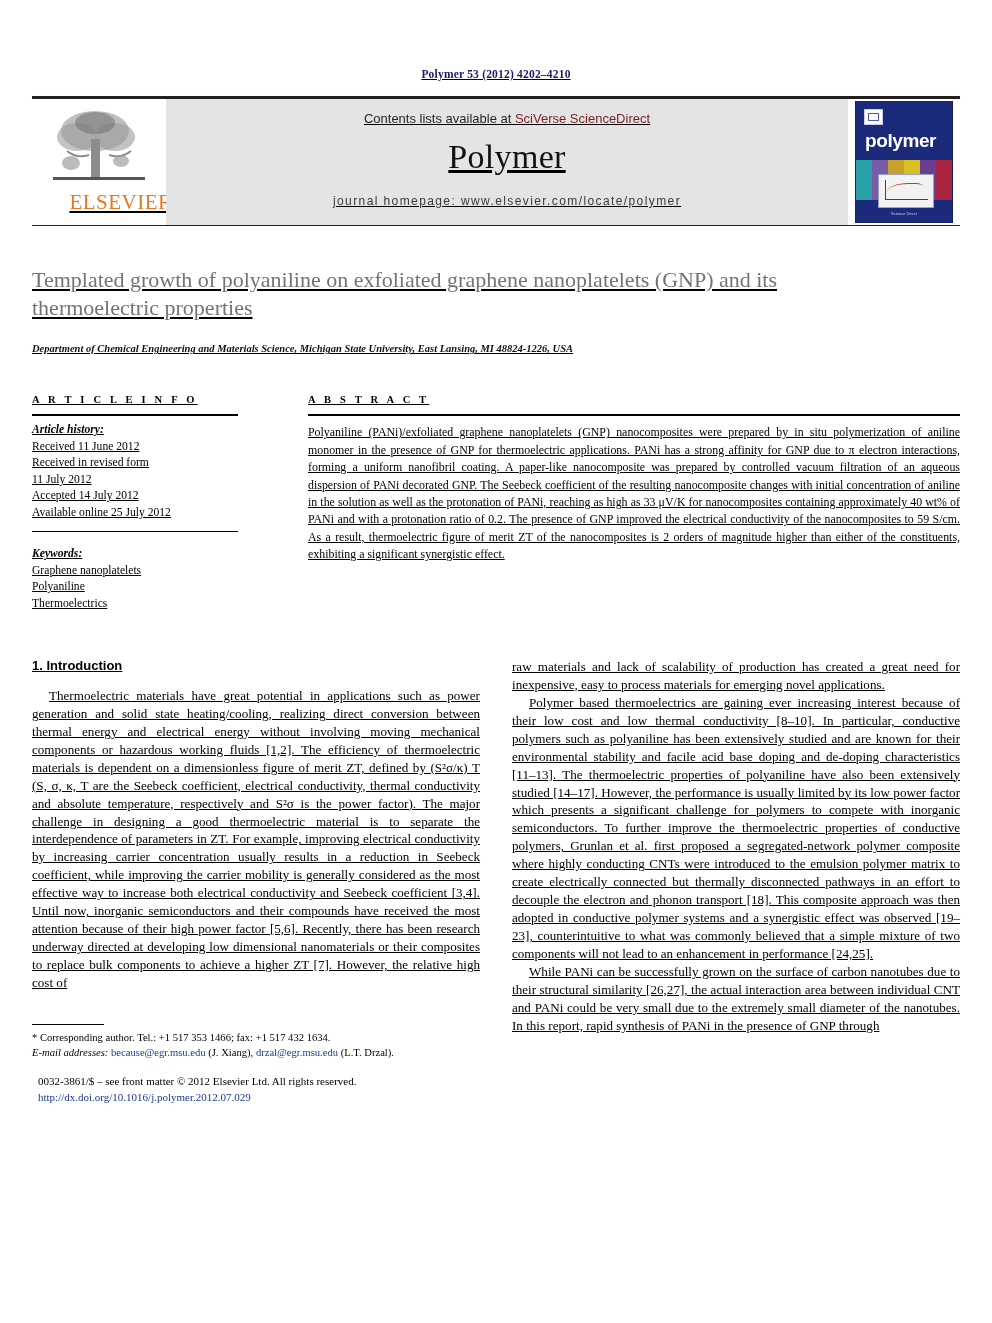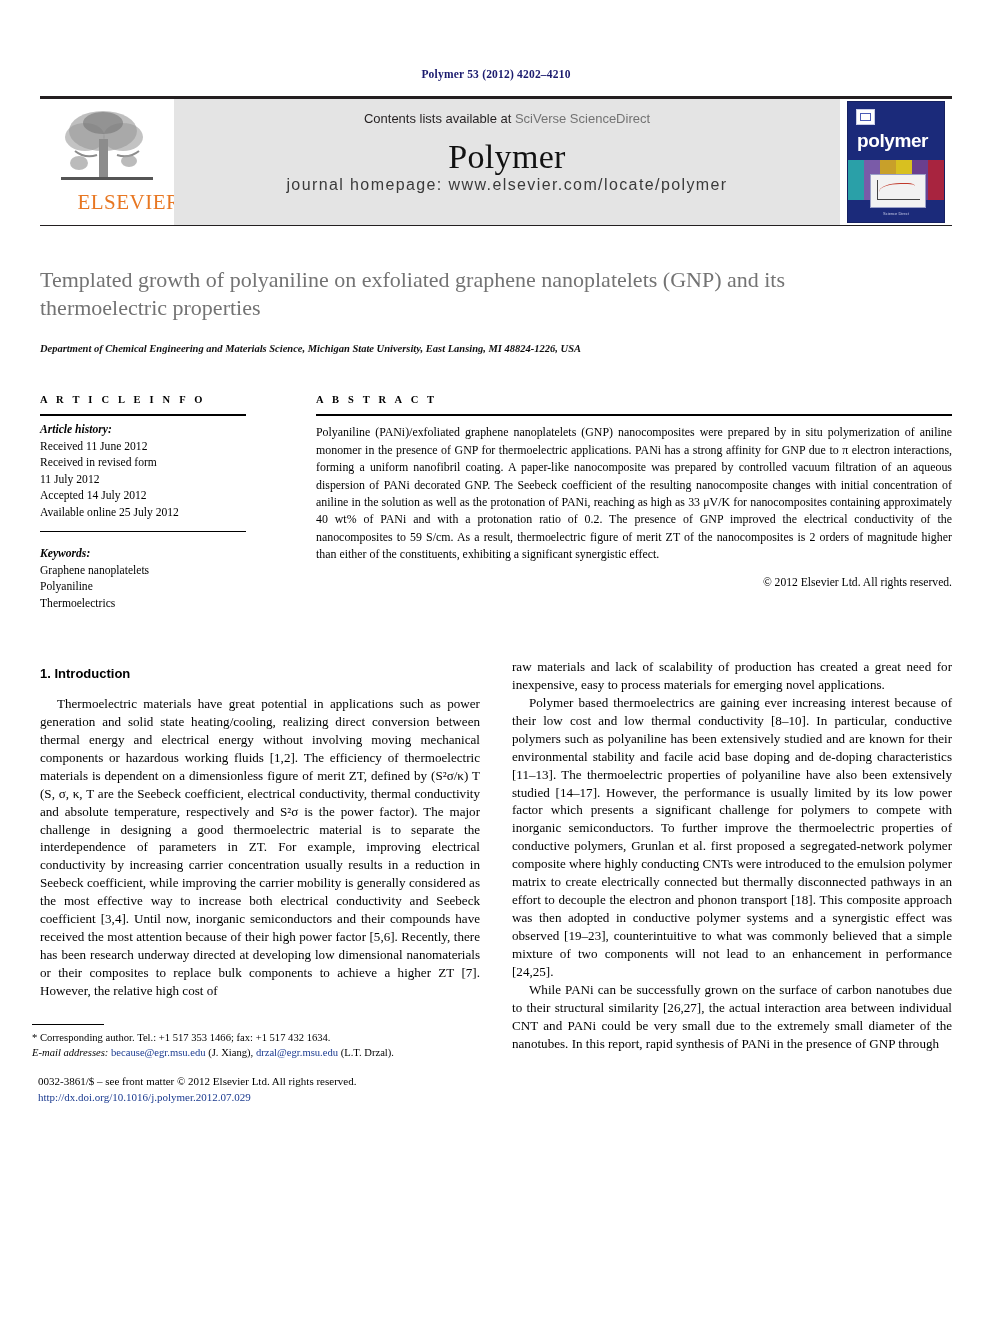--- a/index.html
+++ b/index.html
@@ -13,21 +13,22 @@
     font-family: "Liberation Serif", serif;
     color: #000000;
     position: relative;
     overflow: hidden;
   }
   .page {
     position: relative;
     width: 992px;
     height: 1118px;
     box-sizing: border-box;
-    padding: 0 40px;
+    padding: 0 32px;
+    text-decoration: underline;
   }
 
   
   .running-head {
     text-align: center;
     font-size: 11.5px;
     color: #1a1a6e;
     font-weight: bold;
     padding-top: 68px;
     letter-spacing: 0.2px;
@@ -74,35 +75,36 @@
     justify-content: flex-start;
     padding-top: 12px;
     box-sizing: border-box;
   }
   .contents-line {
     font-family: "Liberation Sans", sans-serif;
     font-size: 13px;
     color: #231f20;
   }
   .contents-line a {
-    color: #737373;
+    color: #7f1d1d;
     text-decoration: none;
   }
   .journal-title {
     font-family: "Liberation Serif", serif;
     font-size: 34px;
     margin-top: 12px;
     color: #111111;
     letter-spacing: 0.3px;
   }
   .homepage-line {
     font-family: "Liberation Sans", sans-serif;
-    font-size: 16px;
+    font-size: 12px;
     color: #3a3a3a;
     letter-spacing: 1.4px;
+    margin-top: 18px;
   }
   .cover-cell {
     width: 112px;
     flex: 0 0 112px;
     display: flex;
     align-items: flex-start;
     justify-content: center;
     background: #ffffff;
     padding-top: 2px;
     box-sizing: border-box;
@@ -274,21 +276,21 @@
     gap: 32px;
   }
   .bcol {
     flex: 1 1 0;
     min-width: 0;
   }
   .sec-title {
     font-family: "Liberation Sans", sans-serif;
     font-weight: bold;
     font-size: 13px;
-    margin: 8px 0 14px 0;
+    margin: 0 0 14px 0;
   }
   .para {
     font-size: 13.1px;
     line-height: 1.37;
     text-align: justify;
     text-indent: 17px;
     margin: 0;
   }
   .para + .para { margin-top: 0; }
   .ital { font-style: italic; }
@@ -397,21 +399,20 @@
         <div>Graphene nanoplatelets</div>
         <div>Polyaniline</div>
         <div>Thermoelectrics</div>
       </div>
     </div>
 
     <div class="col-abstract">
       <div class="sec-head">A B S T R A C T</div>
       <div class="rule-thick"></div>
       <div class="abstract-body">Polyaniline (PANi)/exfoliated graphene nanoplatelets (GNP) nanocomposites were prepared by in situ polymerization of aniline monomer in the presence of GNP for thermoelectric applications. PANi has a strong affinity for GNP due to π electron interactions, forming a uniform nanofibril coating. A paper-like nanocomposite was prepared by controlled vacuum filtration of an aqueous dispersion of PANi decorated GNP. The Seebeck coefficient of the resulting nanocomposite changes with initial concentration of aniline in the solution as well as the protonation of PANi, reaching as high as 33 μV/K for nanocomposites containing approximately 40 wt% of PANi and with a protonation ratio of 0.2. The presence of GNP improved the electrical conductivity of the nanocomposites to 59 S/cm. As a result, thermoelectric figure of merit ZT of the nanocomposites is 2 orders of magnitude higher than either of the constituents, exhibiting a significant synergistic effect.</div>
-      <div class="copyright">© 2012 Elsevier Ltd. All rights reserved.</div>
     </div>
   </div>
 
   <div class="body-cols">
     <div class="bcol">
       <div class="sec-title">1. Introduction</div>
       <p class="para">Thermoelectric materials have great potential in applications such as power generation and solid state heating/cooling, realizing direct conversion between thermal energy and electrical energy without involving moving mechanical components or hazardous working fluids [1,2]. The efficiency of thermoelectric materials is dependent on a dimensionless figure of merit ZT, defined by (S²σ/κ) T (S, σ, κ, T are the Seebeck coefficient, electrical conductivity, thermal conductivity and absolute temperature, respectively and S²σ is the power factor). The major challenge in designing a good thermoelectric material is to separate the interdependence of parameters in ZT. For example, improving electrical conductivity by increasing carrier concentration usually results in a reduction in Seebeck coefficient, while improving the carrier mobility is generally considered as the most effective way to increase both electrical conductivity and Seebeck coefficient [3,4]. Until now, inorganic semiconductors and their compounds have received the most attention because of their high power factor [5,6]. Recently, there has been research underway directed at developing low dimensional nanomaterials or their composites to replace bulk components to achieve a higher ZT [7]. However, the relative high cost of</p>
     </div>
     <div class="bcol">
       <p class="para" style="text-indent:0">raw materials and lack of scalability of production has created a great need for inexpensive, easy to process materials for emerging novel applications.</p>

